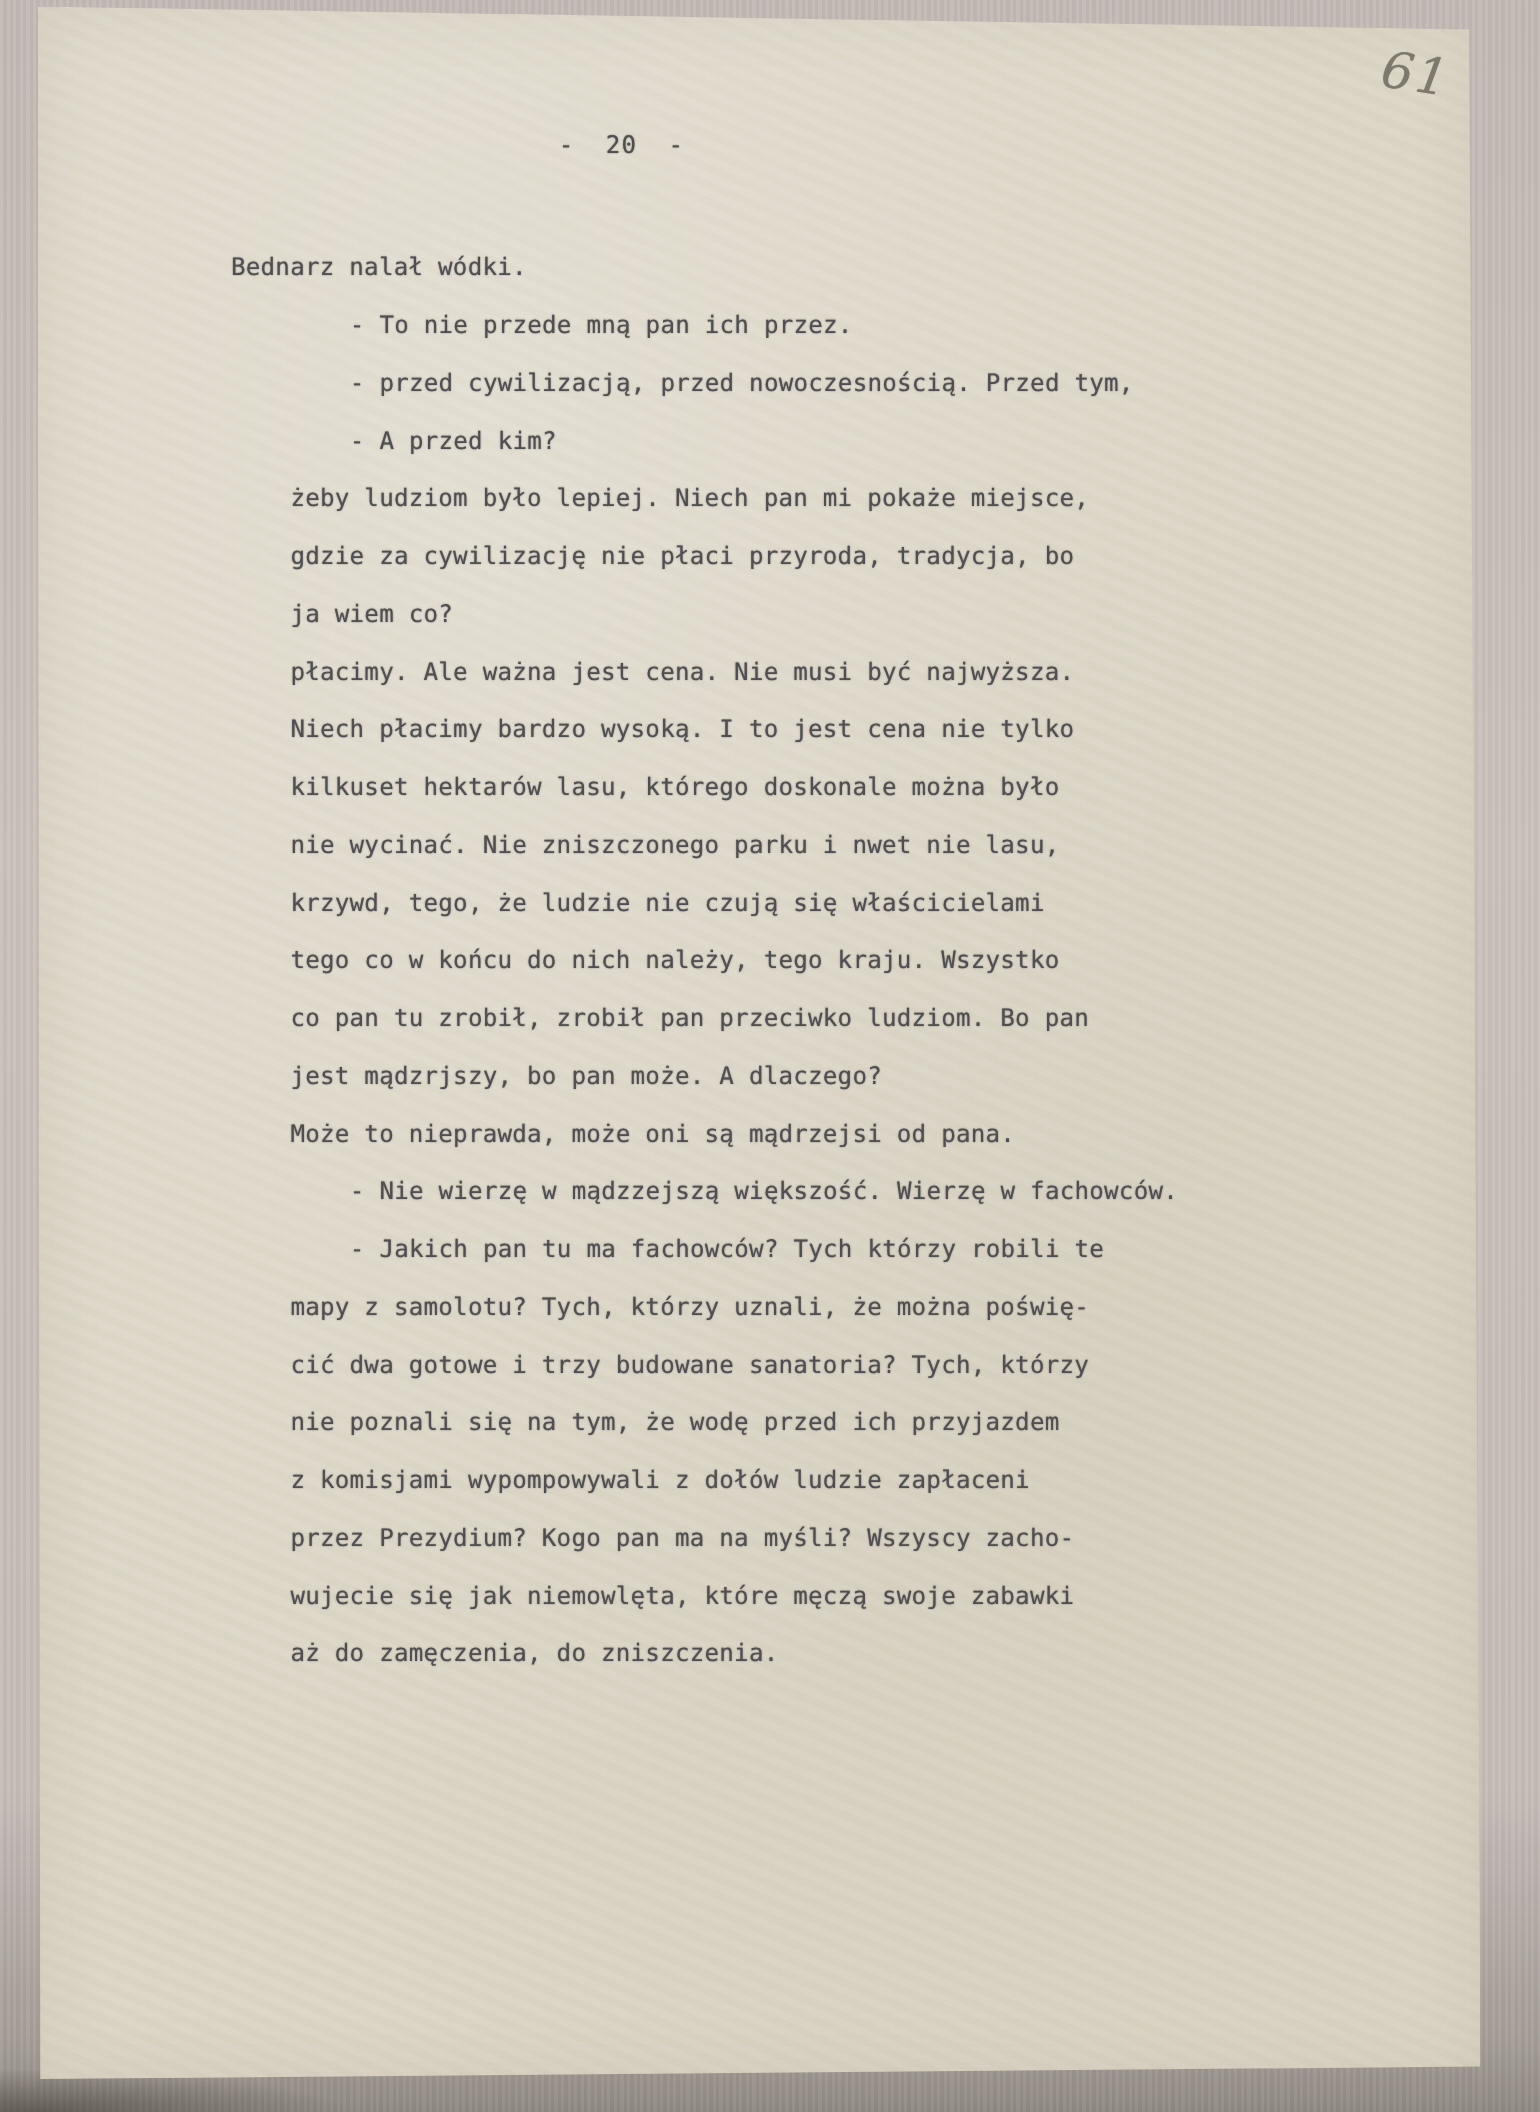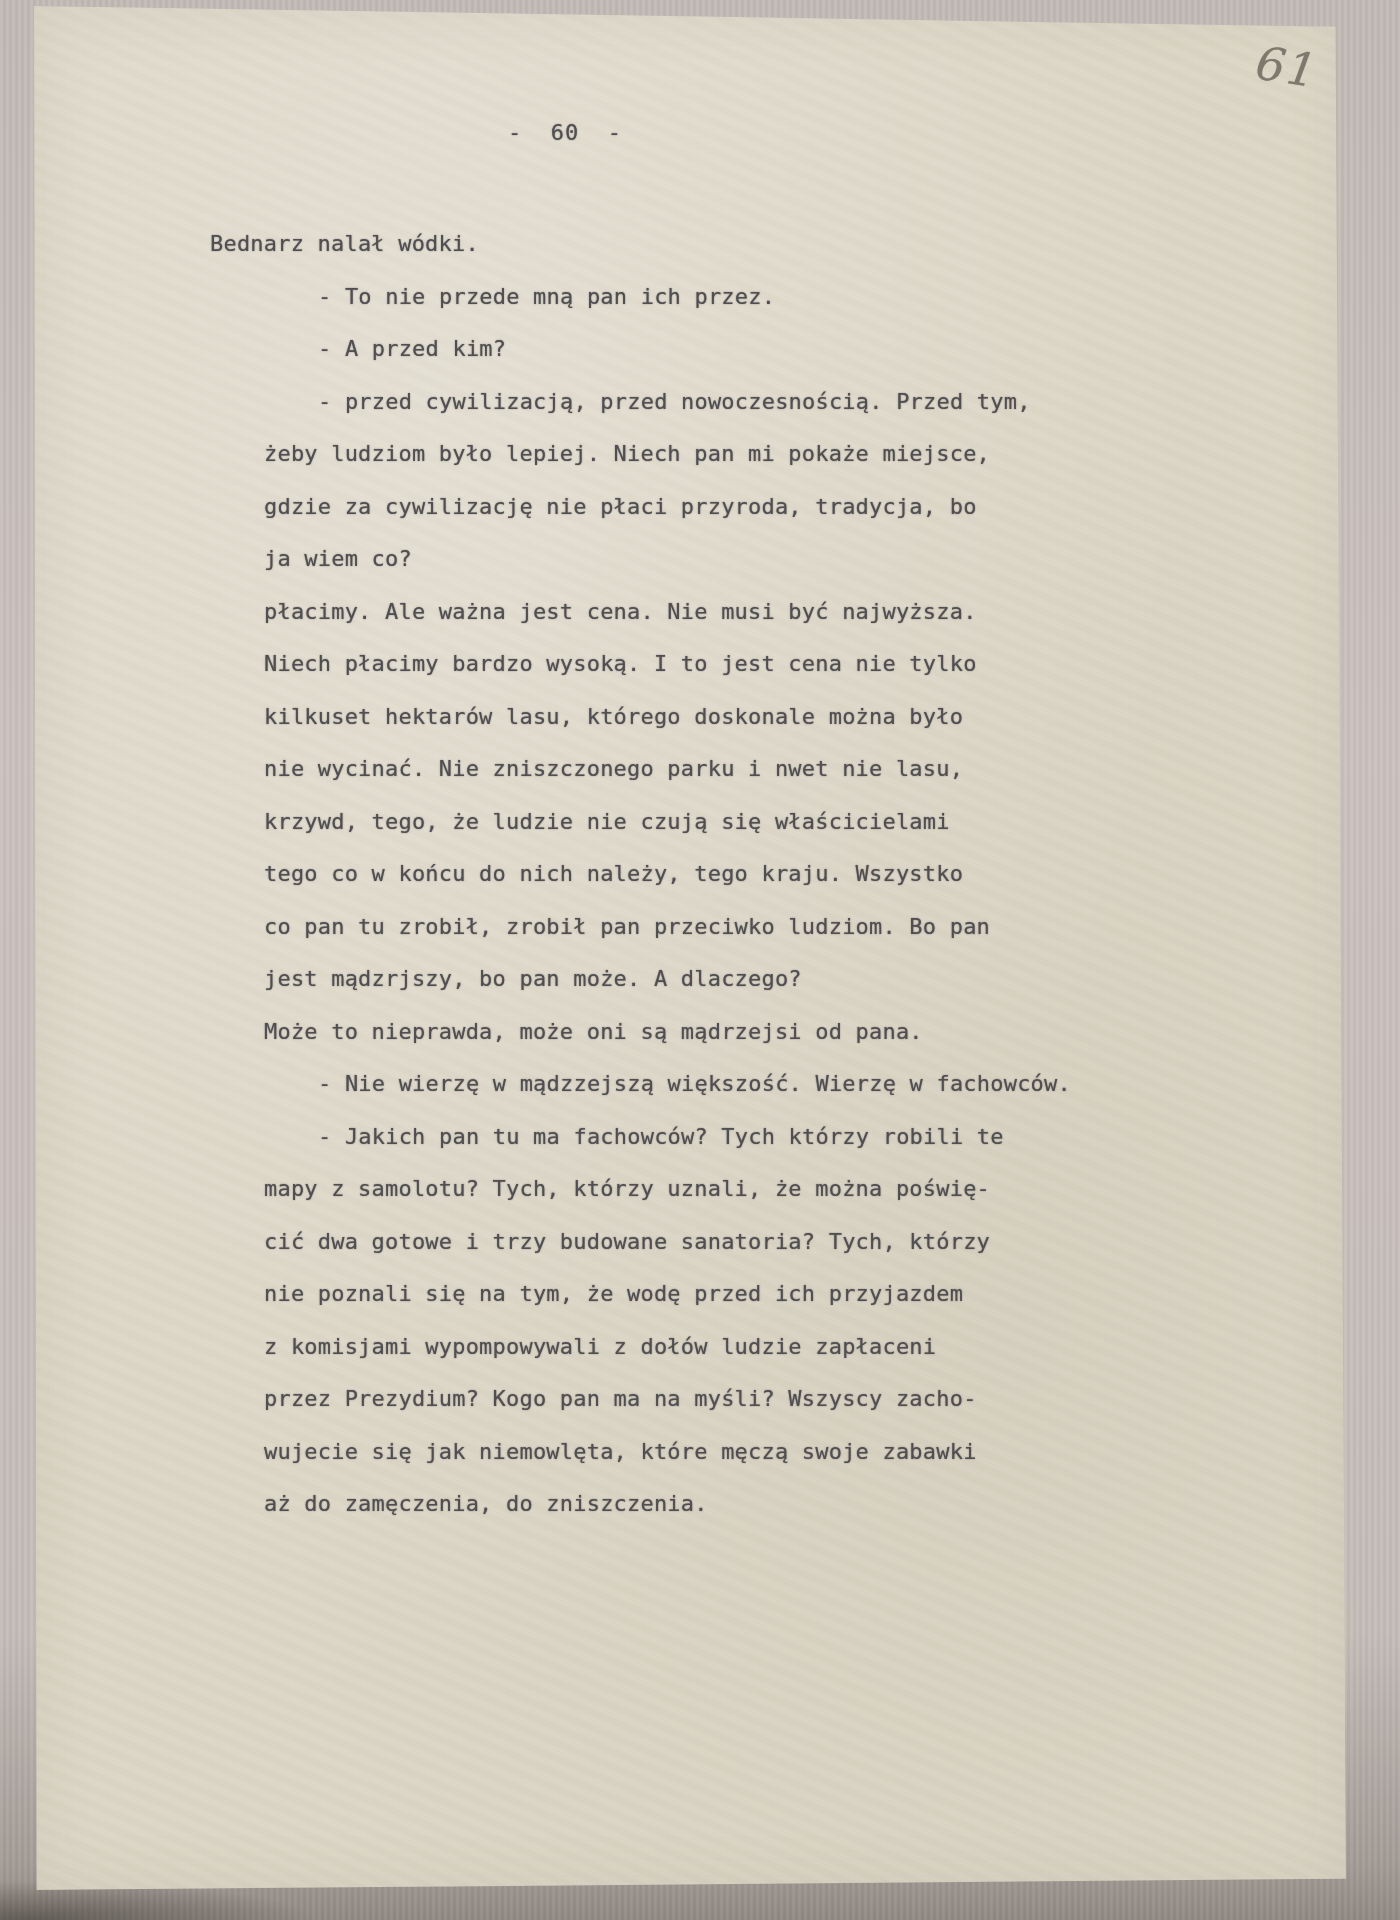--- a/index.html
+++ b/index.html
@@ -92,29 +92,29 @@
   .tline.dash  { margin-left: 108px; }
   .tline.cont  { margin-left: 54px; }
 </style>
 </head>
 <body>
 
 <div class="scan-bg"></div>
 
 <div class="paper">
 
-  <div class="page-number-header">-  60  -</div>
+  <div class="page-number-header">-  20  -</div>
 
   <div class="handwritten-number">61</div>
 
   <div class="text-block">
       <div class="tline plain">Bednarz nalał wódki.</div>
       <div class="tline dash">- To nie przede mną pan ich przez.</div>
+      <div class="tline dash">- przed cywilizacją, przed nowoczesnością. Przed tym,</div>
       <div class="tline dash">- A przed kim?</div>
-      <div class="tline dash">- przed cywilizacją, przed nowoczesnością. Przed tym,</div>
       <div class="tline cont">żeby ludziom było lepiej. Niech pan mi pokaże miejsce,</div>
       <div class="tline cont">gdzie za cywilizację nie płaci przyroda, tradycja, bo</div>
       <div class="tline cont">ja wiem co?</div>
       <div class="tline cont">płacimy. Ale ważna jest cena. Nie musi być najwyższa.</div>
       <div class="tline cont">Niech płacimy bardzo wysoką. I to jest cena nie tylko</div>
       <div class="tline cont">kilkuset hektarów lasu, którego doskonale można było</div>
       <div class="tline cont">nie wycinać. Nie zniszczonego parku i nwet nie lasu,</div>
       <div class="tline cont">krzywd, tego, że ludzie nie czują się właścicielami</div>
       <div class="tline cont">tego co w końcu do nich należy, tego kraju. Wszystko</div>
       <div class="tline cont">co pan tu zrobił, zrobił pan przeciwko ludziom. Bo pan</div>

